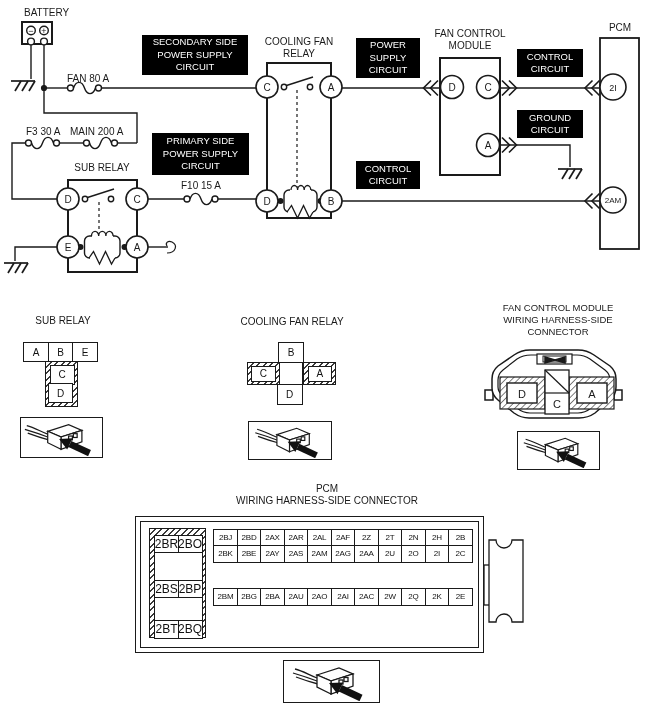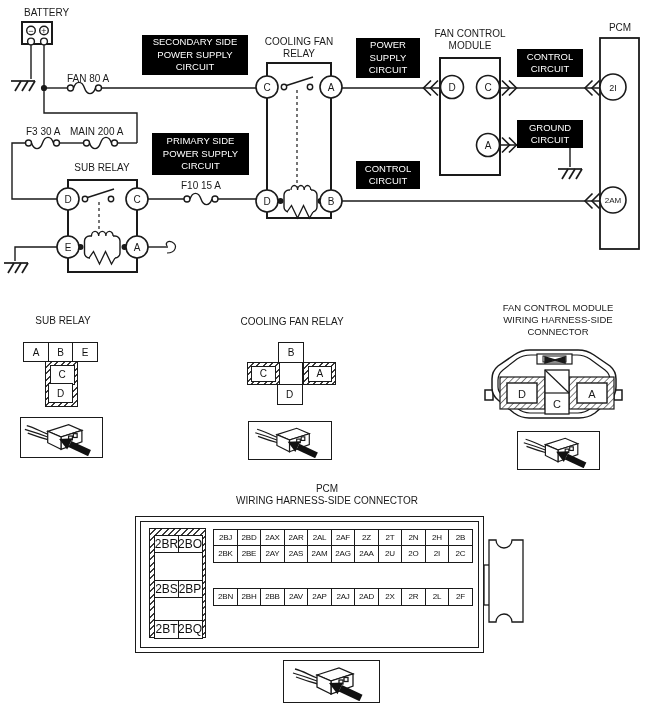--- a/index.html
+++ b/index.html
@@ -209,21 +209,21 @@
 POWER SUPPLY
 CIRCUIT</div>
   <div class="blackbox" style="left:152px;top:133px;width:97px;height:42px">PRIMARY SIDE
 POWER SUPPLY
 CIRCUIT</div>
   <div class="blackbox" style="left:356px;top:38px;width:64px;height:40px">POWER
 SUPPLY
 CIRCUIT</div>
   <div class="blackbox" style="left:517px;top:49px;width:66px;height:28px">CONTROL
 CIRCUIT</div>
-  <div class="blackbox" style="left:517px;top:120px;width:66px;height:28px">GROUND
+  <div class="blackbox" style="left:517px;top:110px;width:66px;height:28px">GROUND
 CIRCUIT</div>
   <div class="blackbox" style="left:356px;top:161px;width:64px;height:28px">CONTROL
 CIRCUIT</div>
 
   <div class="dtitle" style="left:13px;top:315px;width:100px">SUB RELAY</div>
   <div class="cellrow" style="left:23px;top:342px">
     <div class="cell" style="width:26px;height:20px">A</div>
     <div class="cell" style="width:26px;height:20px">B</div>
     <div class="cell" style="width:26px;height:20px">E</div>
   </div>
@@ -370,31 +370,31 @@
         <div class="pc">2AA</div>
         <div class="pc">2U</div>
         <div class="pc">2O</div>
         <div class="pc">2I</div>
         <div class="pc">2C</div>
       </div>
     </div>
 
     <div class="abs" style="left:77px;top:71px">
       <div class="pcm-row">
-        <div class="pc">2BN</div>
-        <div class="pc">2BH</div>
-        <div class="pc">2BB</div>
-        <div class="pc">2AV</div>
-        <div class="pc">2AP</div>
-        <div class="pc">2AJ</div>
-        <div class="pc">2AD</div>
-        <div class="pc">2X</div>
-        <div class="pc">2R</div>
-        <div class="pc">2L</div>
-        <div class="pc">2F</div>
+        <div class="pc">2BM</div>
+        <div class="pc">2BG</div>
+        <div class="pc">2BA</div>
+        <div class="pc">2AU</div>
+        <div class="pc">2AO</div>
+        <div class="pc">2AI</div>
+        <div class="pc">2AC</div>
+        <div class="pc">2W</div>
+        <div class="pc">2Q</div>
+        <div class="pc">2K</div>
+        <div class="pc">2E</div>
       </div>
     </div>
   </div>
 
   <svg class="abs" style="left:483px;top:517px" width="45" height="136" viewBox="0 0 45 136">
     <g stroke="#1a1a1a" stroke-width="1.3" fill="#fff">
       <rect x="1" y="48" width="7" height="40"></rect>
       <path d="M6,23 H13 A8,8 0 0 0 29,23 H40 V105 H29 A8,8 0 0 0 13,105 H6 Z"></path>
     </g>
   </svg>

